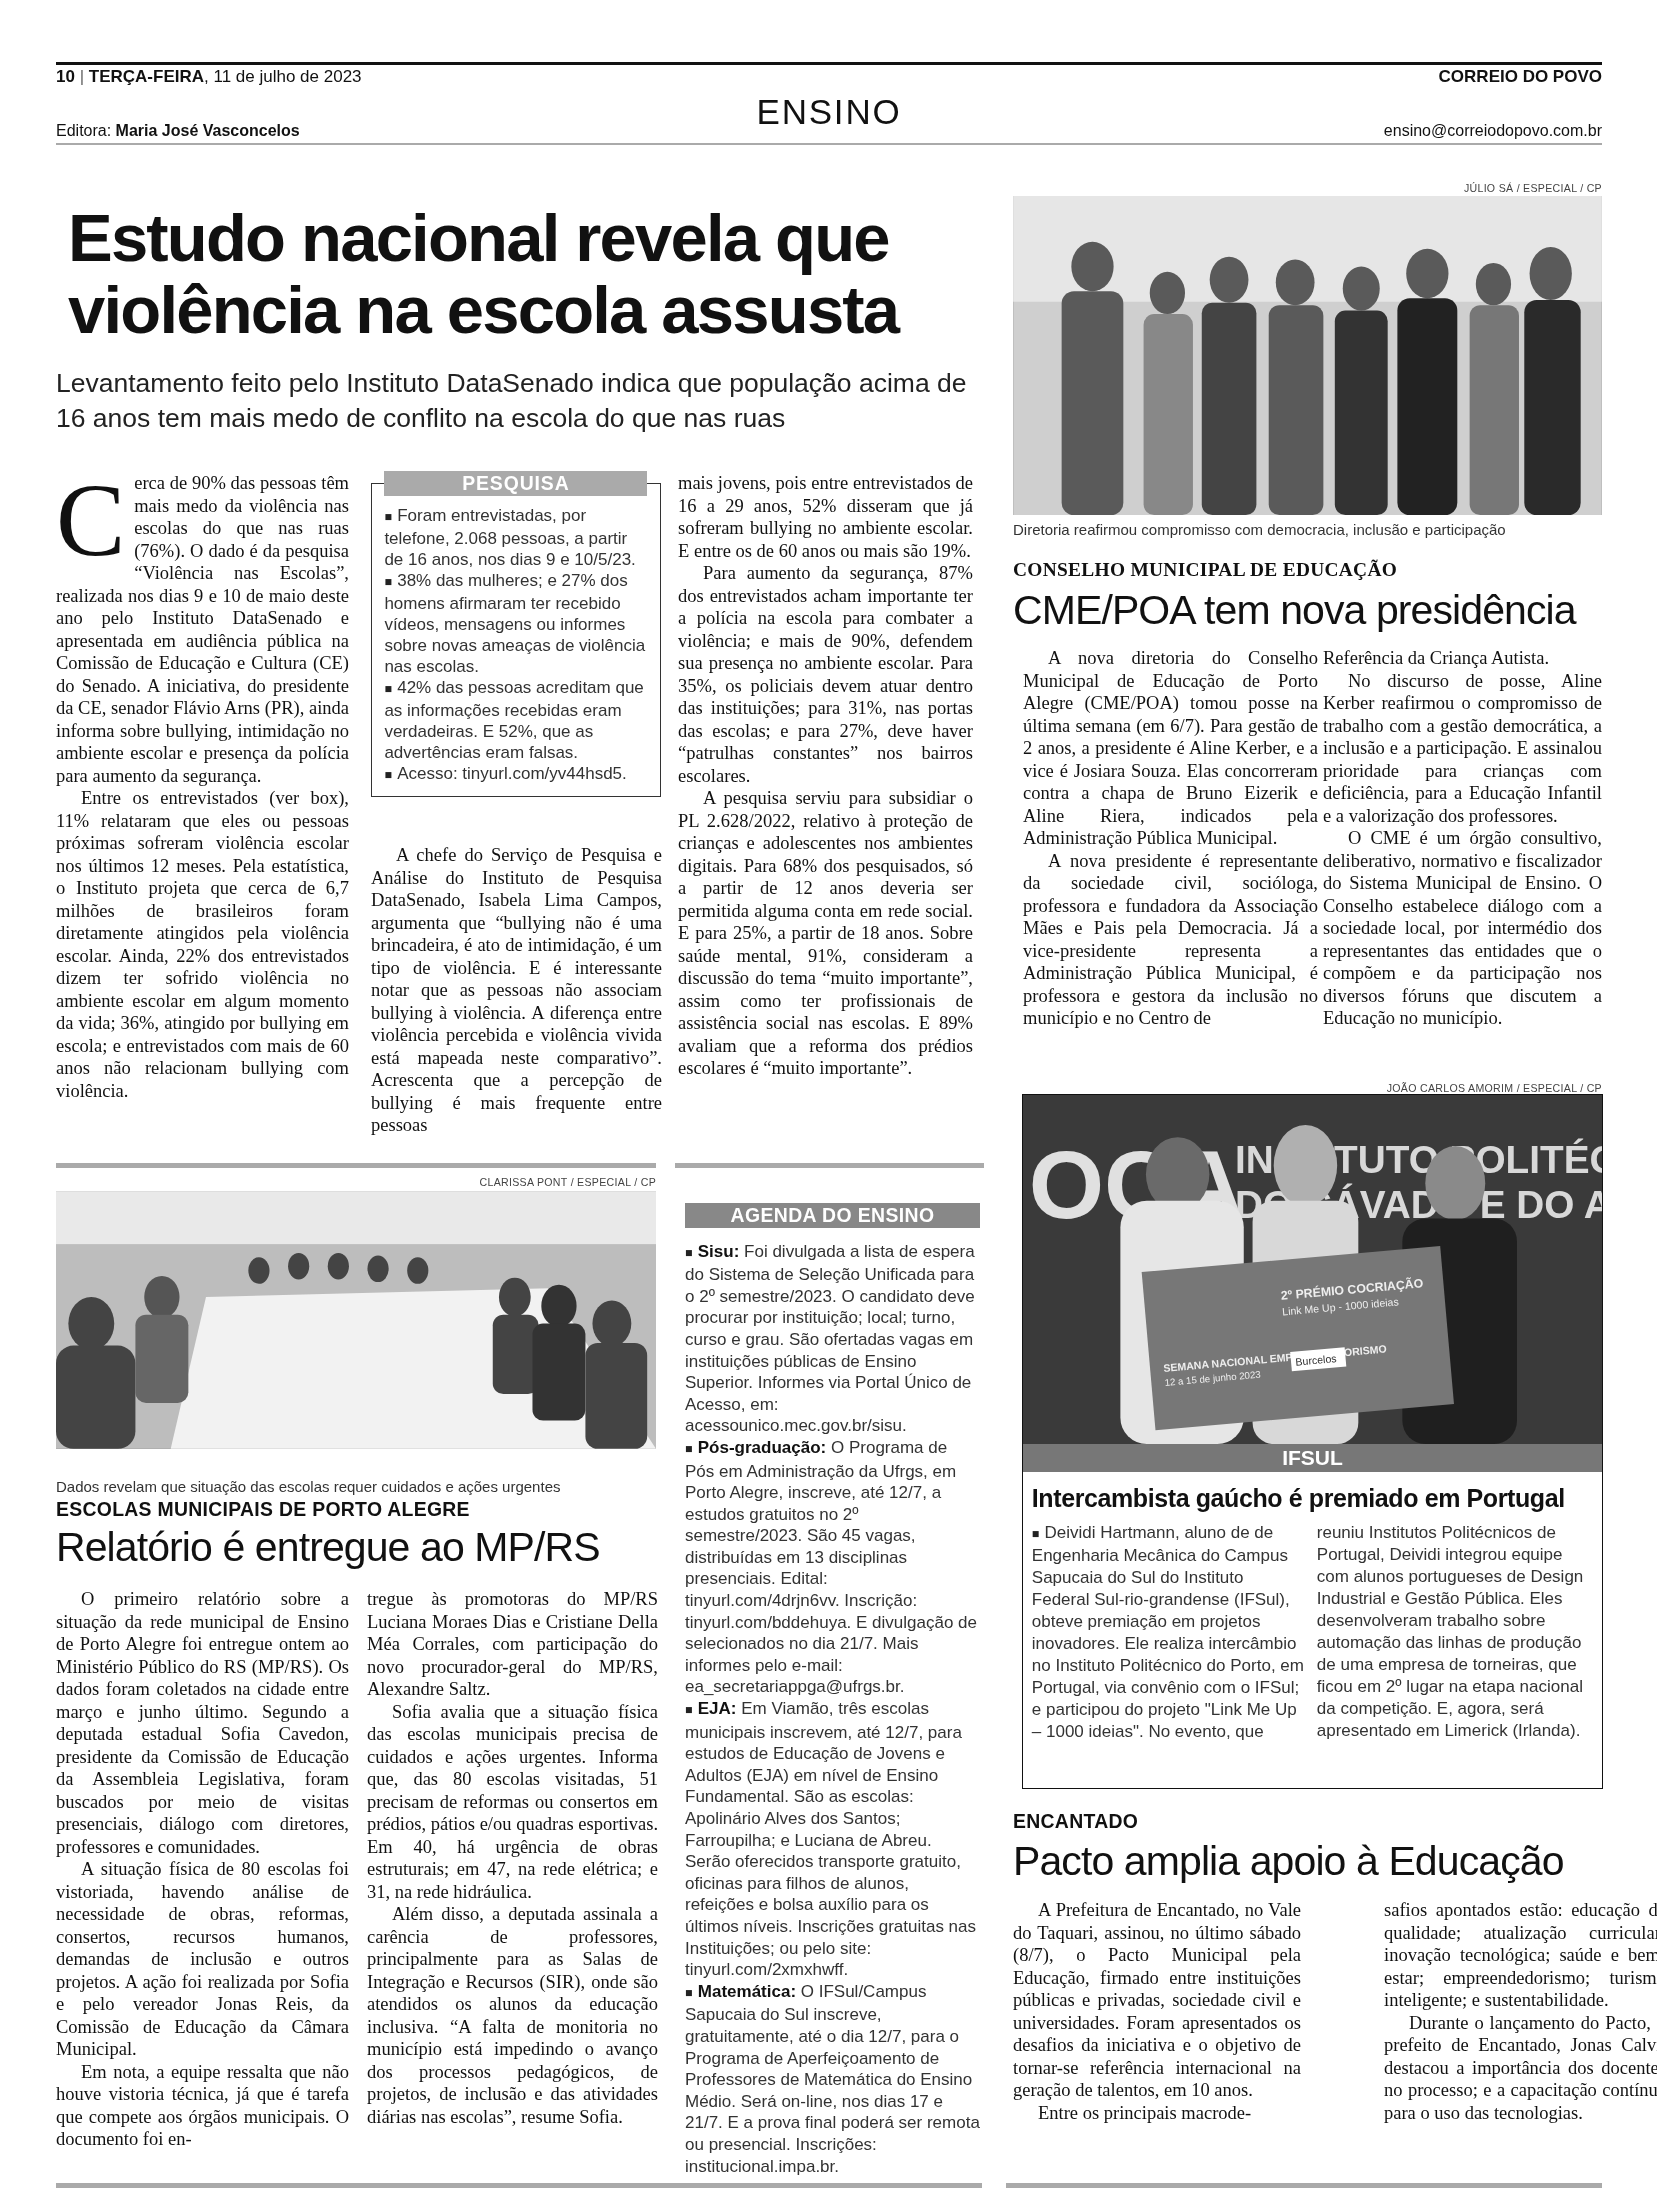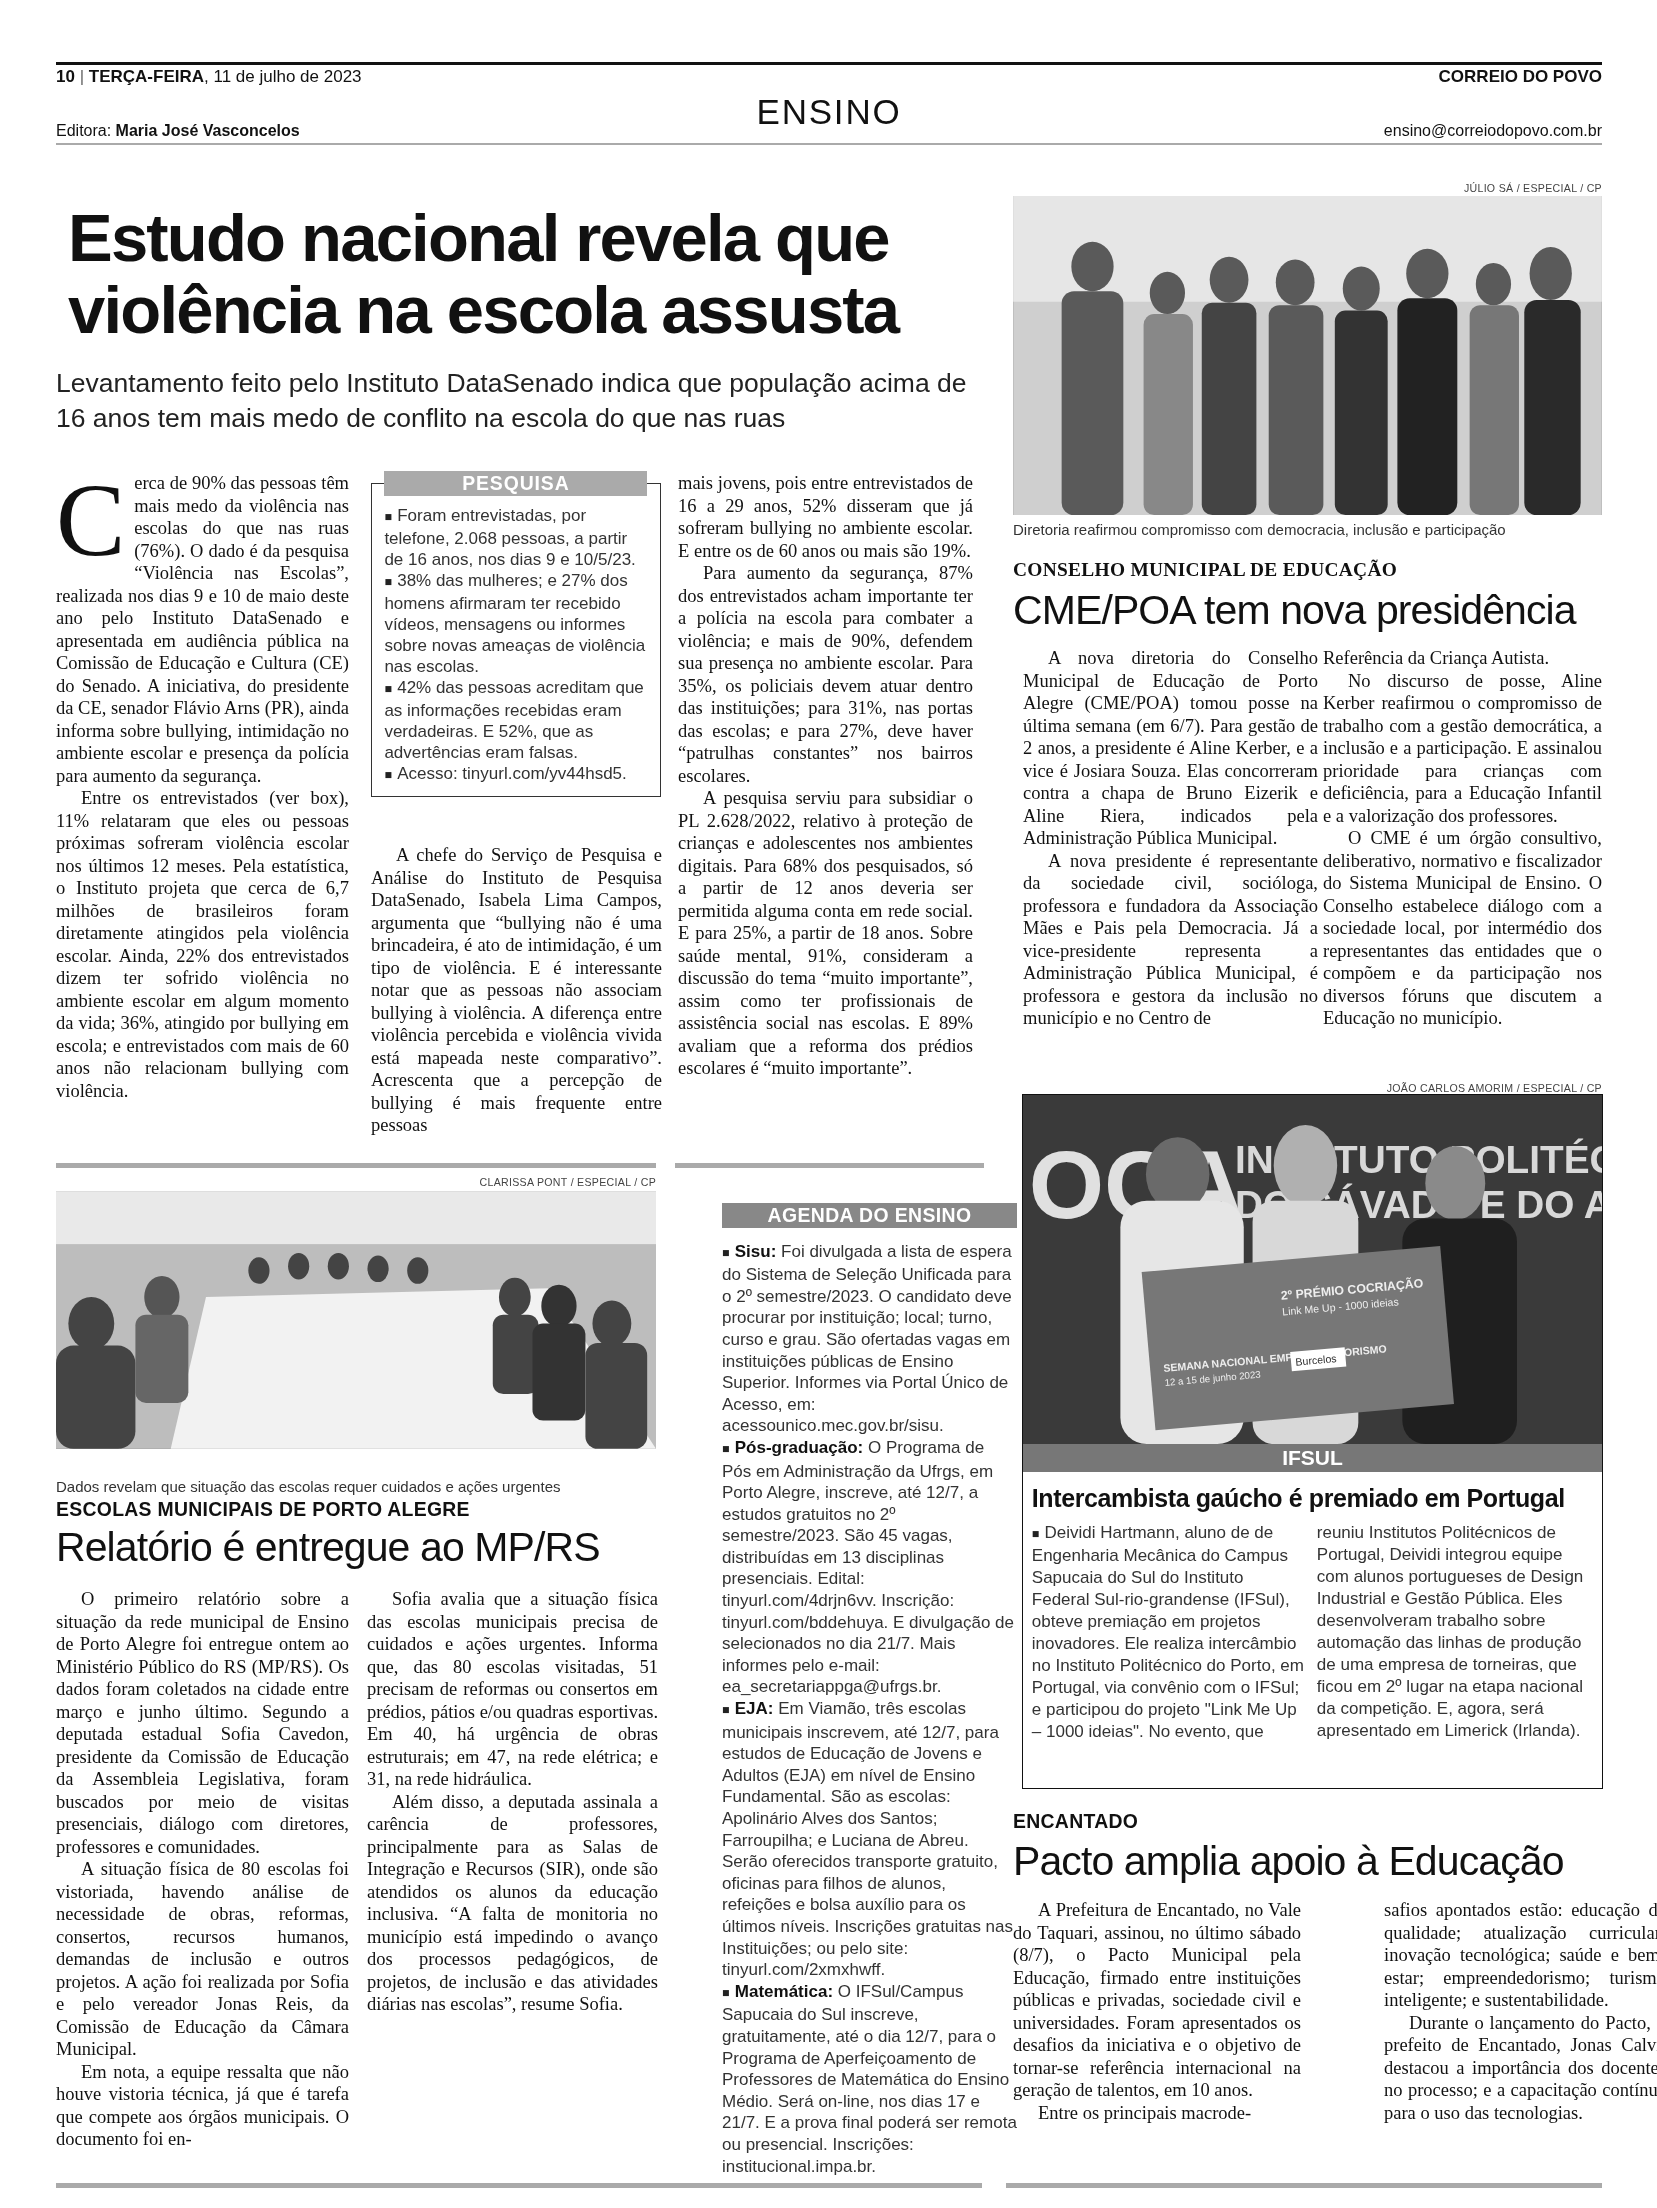--- a/index.html
+++ b/index.html
@@ -16,21 +16,21 @@
   .email { right:56px; top:122px; font-size:16px; }
   .headline { left:56px; top:190px; width:935px; font-size:67px; line-height:72px; font-weight:bold; letter-spacing:-1.8px; }
   .deck { left:56px; top:366px; width:935px; font-size:26.5px; line-height:35px; color:#222; }
   .col { font-size:18.5px; line-height:22.5px; text-align:justify; hyphens:auto; }
   .col p { margin:0; text-indent:25px; }
   .col p.noindent { text-indent:0; }
   .dropcap { float:left; font-size:104px; line-height:85px; margin:5.3px 8.8px 0 0; font-weight:normal; }
   .box { border:1.8px solid #333; padding:12.4px 12.4px 10.6px 12.4px; font-family:"Liberation Sans", sans-serif; font-size:17px; line-height:21px; color:#333; }
   .box-title { background:#aaa; color:#fff; text-align:center; font-weight:bold; font-size:19.4px; letter-spacing:0.9px; margin:-25px 0 8.8px 0; padding:1.8px 0; }
   .bullet::before { content:"\25A0"; font-size:12.4px; margin-right:5.3px; color:#222; }
-  .agenda { font-family:"Liberation Sans", sans-serif; font-size:17px; line-height:21.6px; color:#333;margin-left:37px; }
+  .agenda { font-family:"Liberation Sans", sans-serif; font-size:17px; line-height:21.6px; color:#333; }
   .agenda-title { background:#888; color:#fff; text-align:center; font-weight:bold; font-size:19.4px; padding:1.8px 0; letter-spacing:0.4px; }
   .agenda p { margin:0; }
   .agenda b { color:#111; }
   .credit { font-family:"Liberation Sans", sans-serif; font-size:10.6px; color:#444; text-align:right; letter-spacing:0.3px; }
   .caption { font-family:"Liberation Sans", sans-serif; font-size:15px; color:#333; }
   .kicker { font-family:"Liberation Sans", sans-serif; font-size:19.4px; font-weight:bold; letter-spacing:0.3px; }
   .subhead { font-family:"Liberation Sans", sans-serif; font-size:41px; font-weight:normal; letter-spacing:-0.9px; line-height:48px; }
   .photo { background:#777; overflow:hidden; }
   .sep { height:5.3px; background:#aaa; }
   .ifsul-box { border:1.8px solid #111; }
@@ -149,20 +149,21 @@
 <div class="abs caption" style="left:56px; top:1454px; width:600px;margin-top:24px;">Dados revelam que situação das escolas requer cuidados e ações urgentes</div>
 <div class="abs kicker" style="left:56px; top:1498px;">ESCOLAS MUNICIPAIS DE PORTO ALEGRE</div>
 <h2 class="abs subhead" style="left:56px; top:1523px; margin:0;">Relatório é entregue ao MP/RS</h2>
 
 <div class="abs col" style="left:56px; top:1588px; width:293px;">
   <p>O primeiro relatório sobre a situação da rede municipal de Ensino de Porto Alegre foi entregue ontem ao Ministério Público do RS (MP/RS). Os dados foram coletados na cidade entre março e junho último. Segundo a deputada estadual Sofia Cavedon, presidente da Comissão de Educação da Assembleia Legislativa, foram buscados por meio de visitas presenciais, diálogo com diretores, professores e comunidades.</p>
   <p>A situação física de 80 escolas foi vistoriada, havendo análise de necessidade de obras, reformas, consertos, recursos humanos, demandas de inclusão e outros projetos. A ação foi realizada por Sofia e pelo vereador Jonas Reis, da Comissão de Educação da Câmara Municipal.</p>
   <p>Em nota, a equipe ressalta que não houve vistoria técnica, já que é tarefa que compete aos órgãos municipais. O documento foi en-</p>
 </div>
 <div class="abs col" style="left:367px; top:1588px; width:291px;">
+  <p class="noindent">tregue às promotoras do MP/RS Luciana Moraes Dias e Cristiane Della Méa Corrales, com participação do novo procurador-geral do MP/RS, Alexandre Saltz.</p>
   <p>Sofia avalia que a situação física das escolas municipais precisa de cuidados e ações urgentes. Informa que, das 80 escolas visitadas, 51 precisam de reformas ou consertos em prédios, pátios e/ou quadras esportivas. Em 40, há urgência de obras estruturais; em 47, na rede elétrica; e 31, na rede hidráulica.</p>
   <p>Além disso, a deputada assinala a carência de professores, principalmente para as Salas de Integração e Recursos (SIR), onde são atendidos os alunos da educação inclusiva. “A falta de monitoria no município está impedindo o avanço dos processos pedagógicos, de projetos, de inclusão e das atividades diárias nas escolas”, resume Sofia.</p>
 </div>
 <div class="abs sep" style="left:56px; top:2183px; width:926px;"></div>
 
 <div class="abs sep" style="left:675px; top:1163px; width:309px;"></div>
 <div class="abs agenda" style="left:685px; top:1203px; width:295px;">
   <div class="agenda-title">AGENDA DO ENSINO</div>
   <div style="height:12.4px"></div>
   <p class="bullet"><b>Sisu:</b><span> Foi divulgada a lista de espera do Sistema de Seleção Unificada para o 2º semestre/2023. O candidato deve procurar por instituição; local; turno, curso e grau. São ofertadas vagas em instituições públicas de Ensino Superior. Informes via Portal Único de Acesso, em: acessounico.mec.gov.br/sisu.</span></p>

